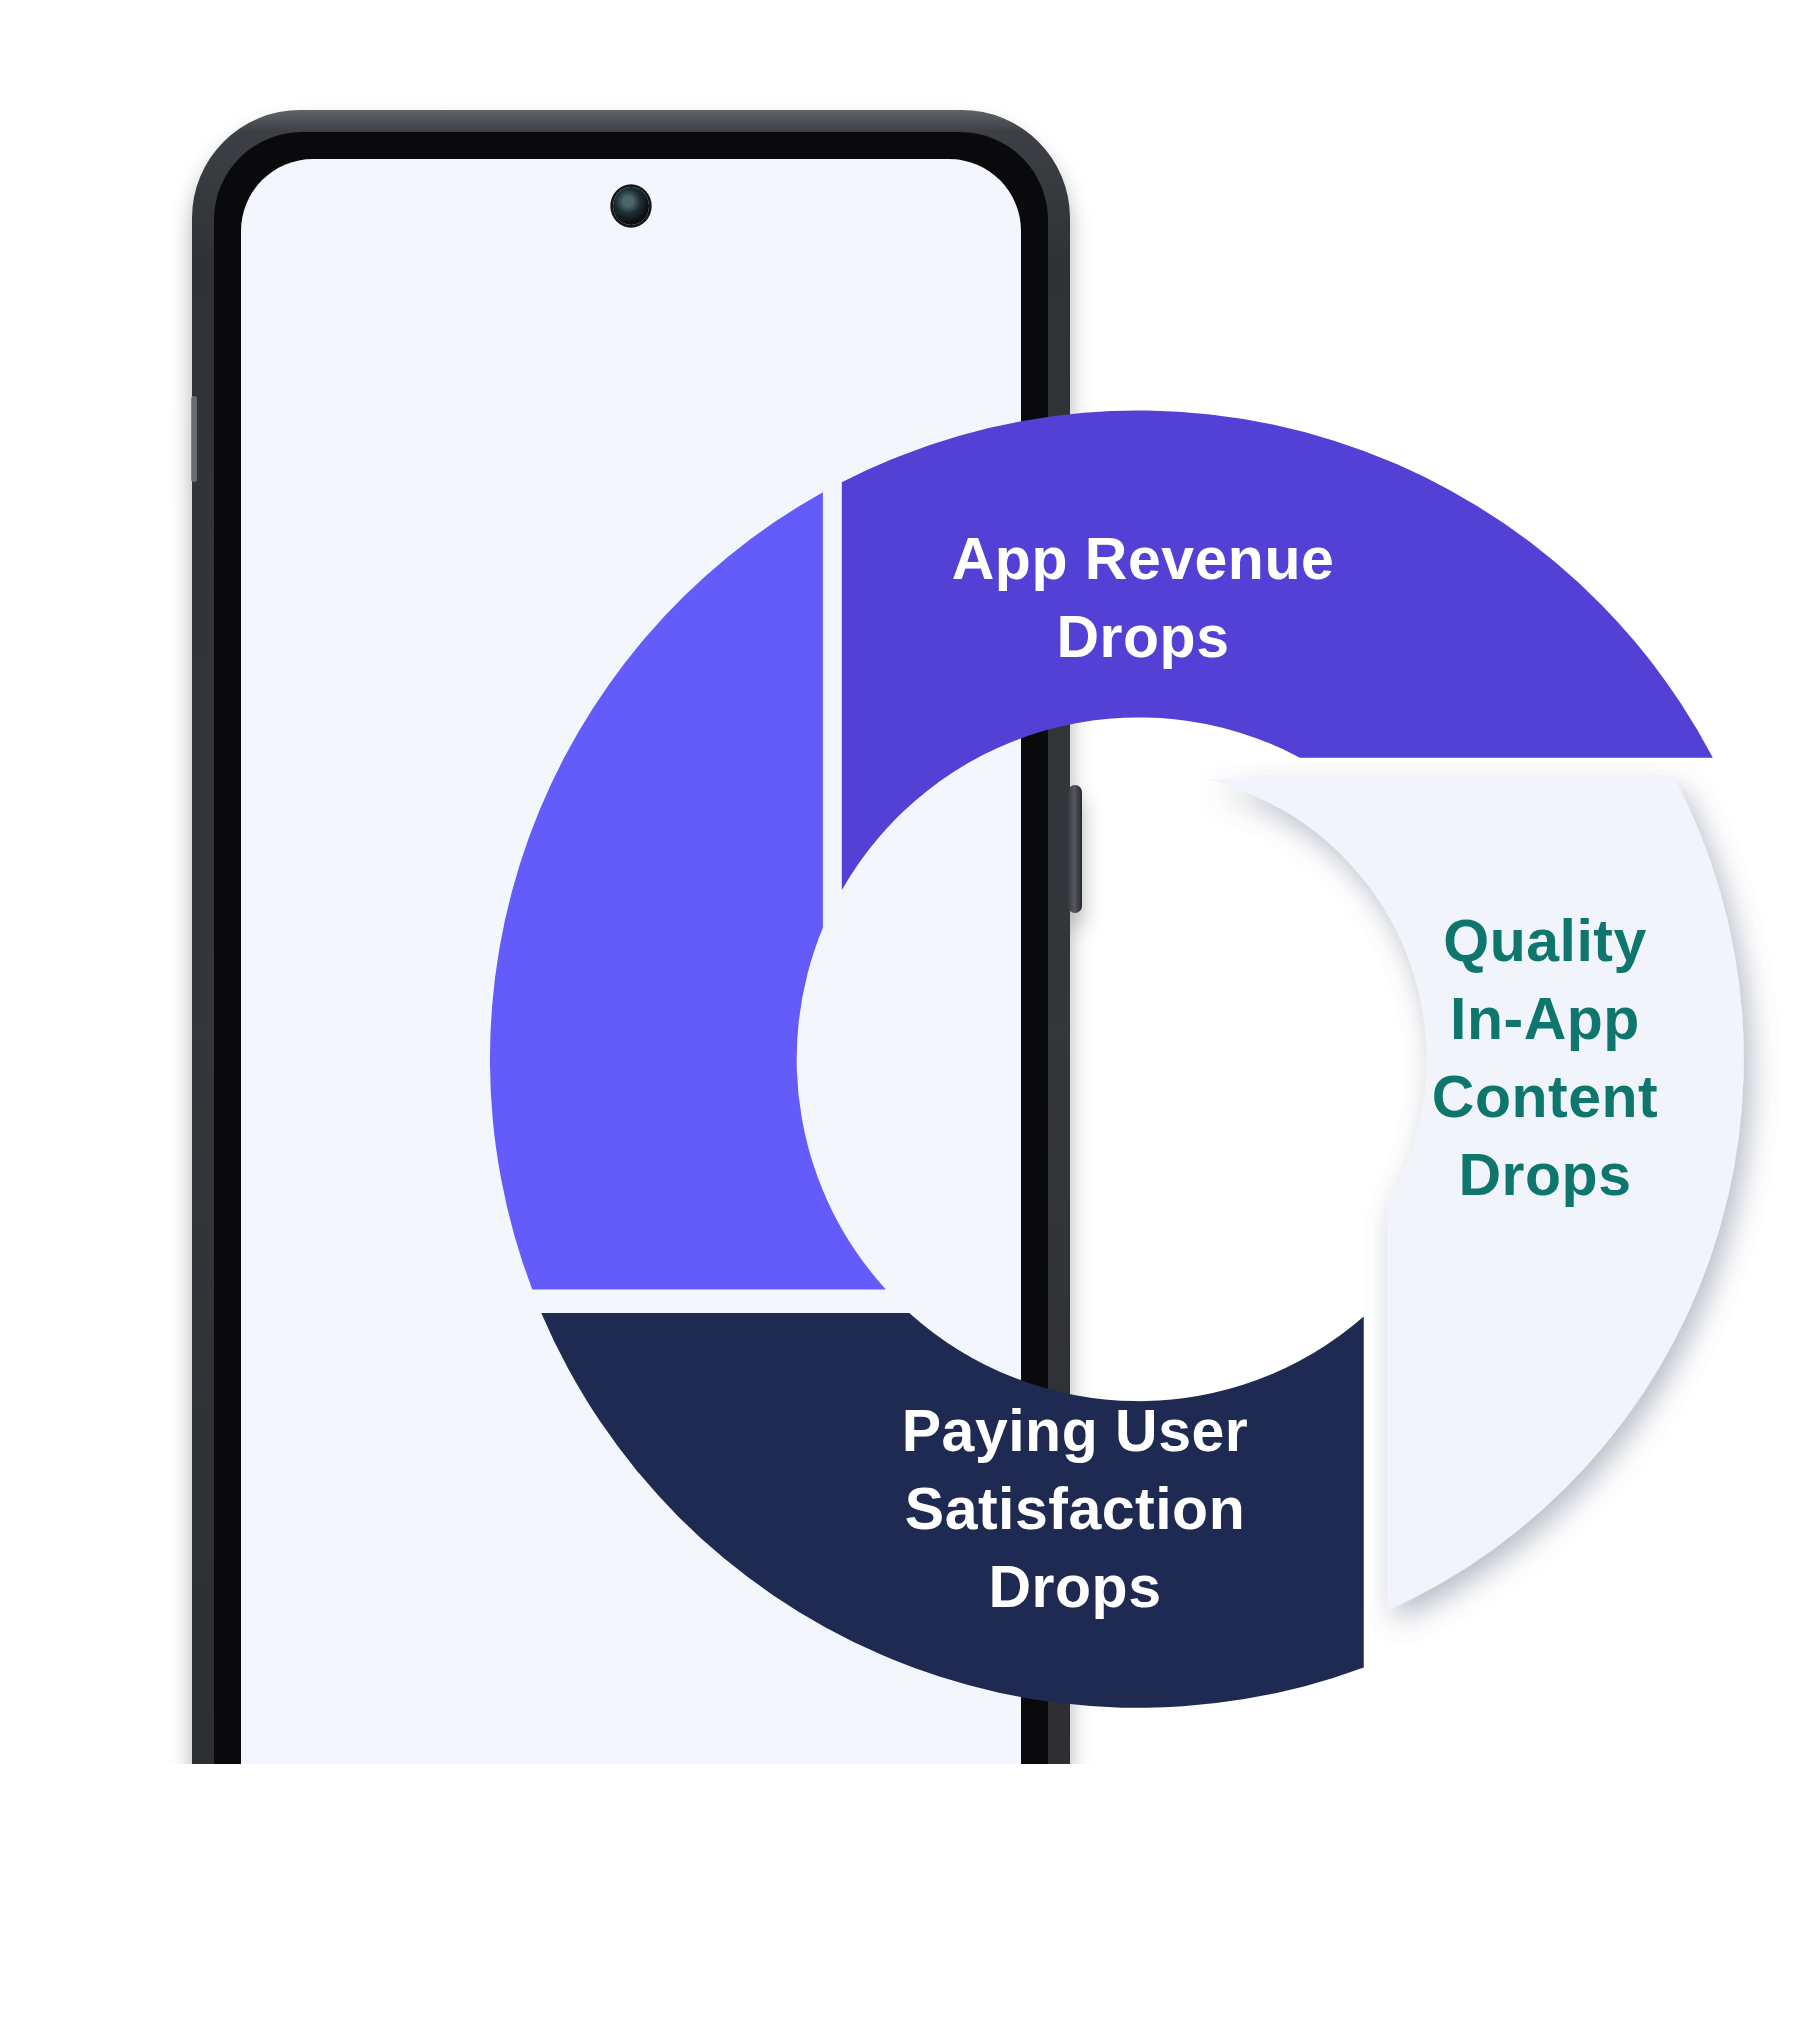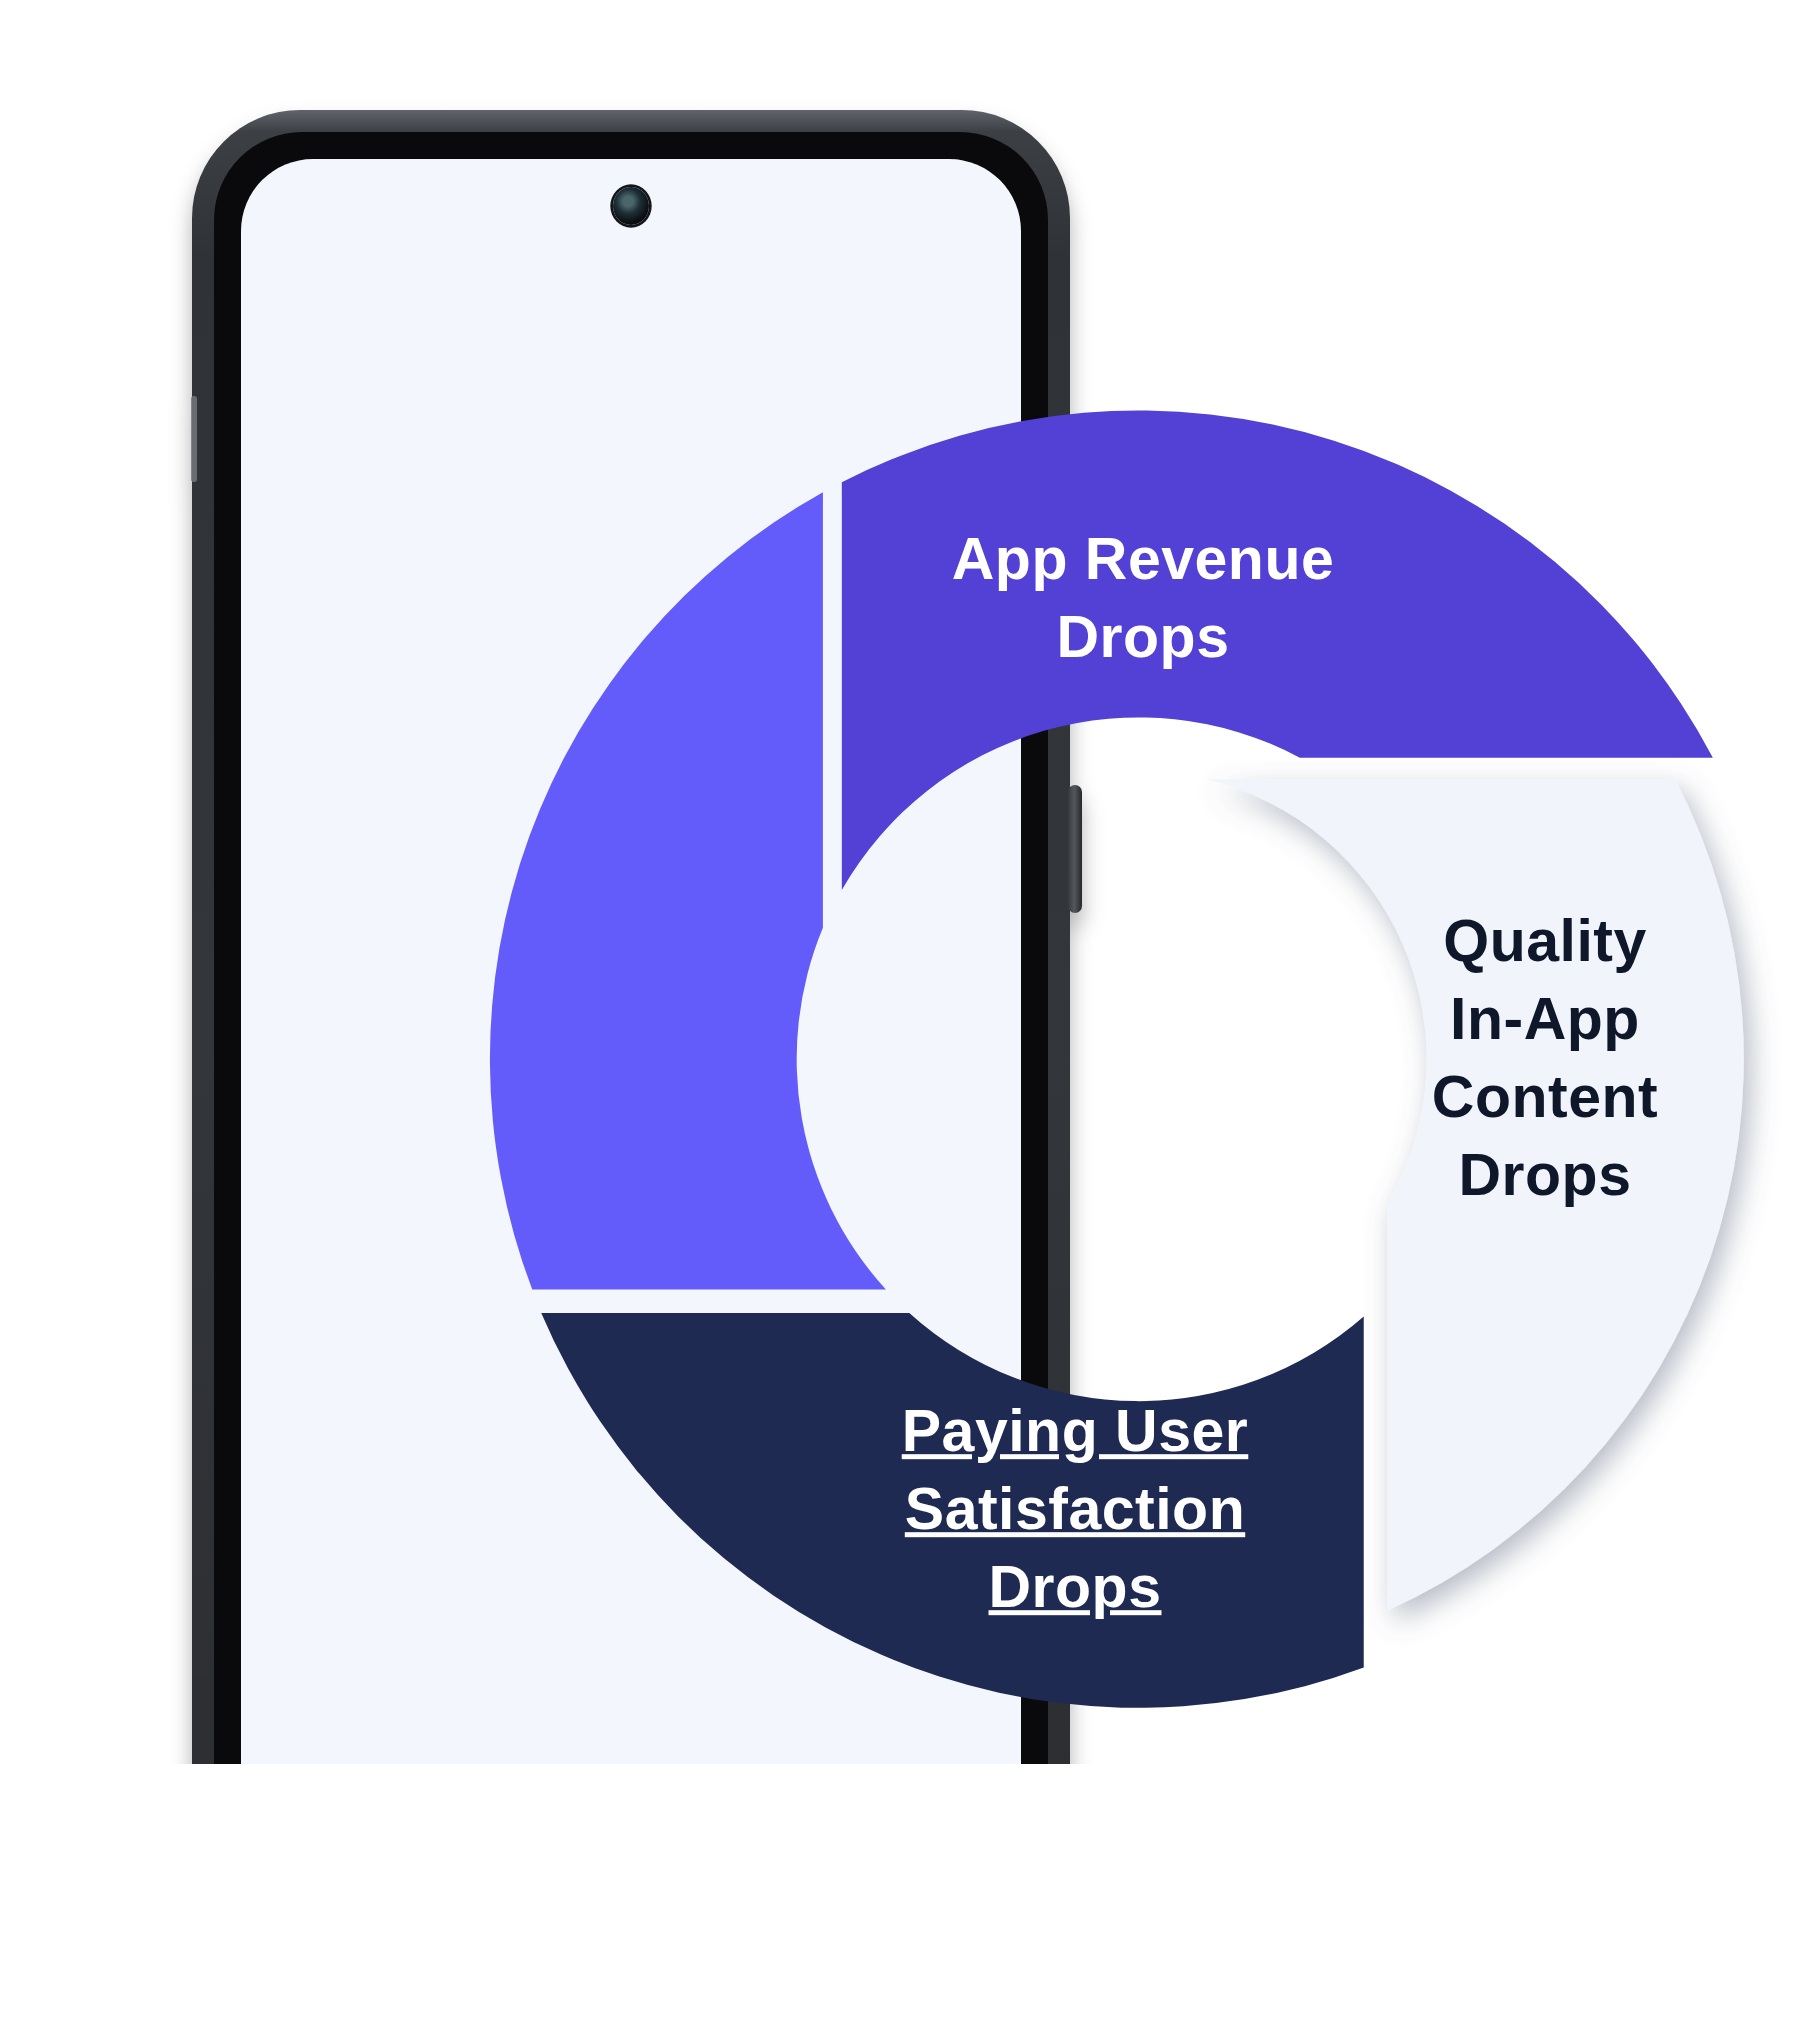--- a/index.html
+++ b/index.html
@@ -37,25 +37,25 @@
     background:#74777d;opacity:.85;
   }
   
   .diagram{position:absolute;left:0;top:0;width:1815px;height:2040px;}
   .seg-label{
     position:absolute;transform:translate(-50%,-50%);
     font-size:59px;font-weight:700;line-height:1.32;text-align:center;
     white-space:pre-line;letter-spacing:0.5px;
   }
   .seg-label.on-color{color:#ffffff;}
-  .seg-label.on-white{color:#0f172a;}
+  .seg-label.on-white{color:#0f766e;}
   .label-top{left:1143px;top:599px;}
   .label-left{left:655px;top:1033px;}
   .label-right{left:1545px;top:1059px;}
-  .label-bottom{left:1075px;top:1510px;text-decoration:underline;}
+  .label-bottom{left:1075px;top:1510px;}
 </style>
 </head>
 <body>
 
 <div class="canvas">
 
   <div class="phone">
     <div class="phone-bezel"></div>
     <div class="phone-screen"></div>
     <div class="camera"></div>

